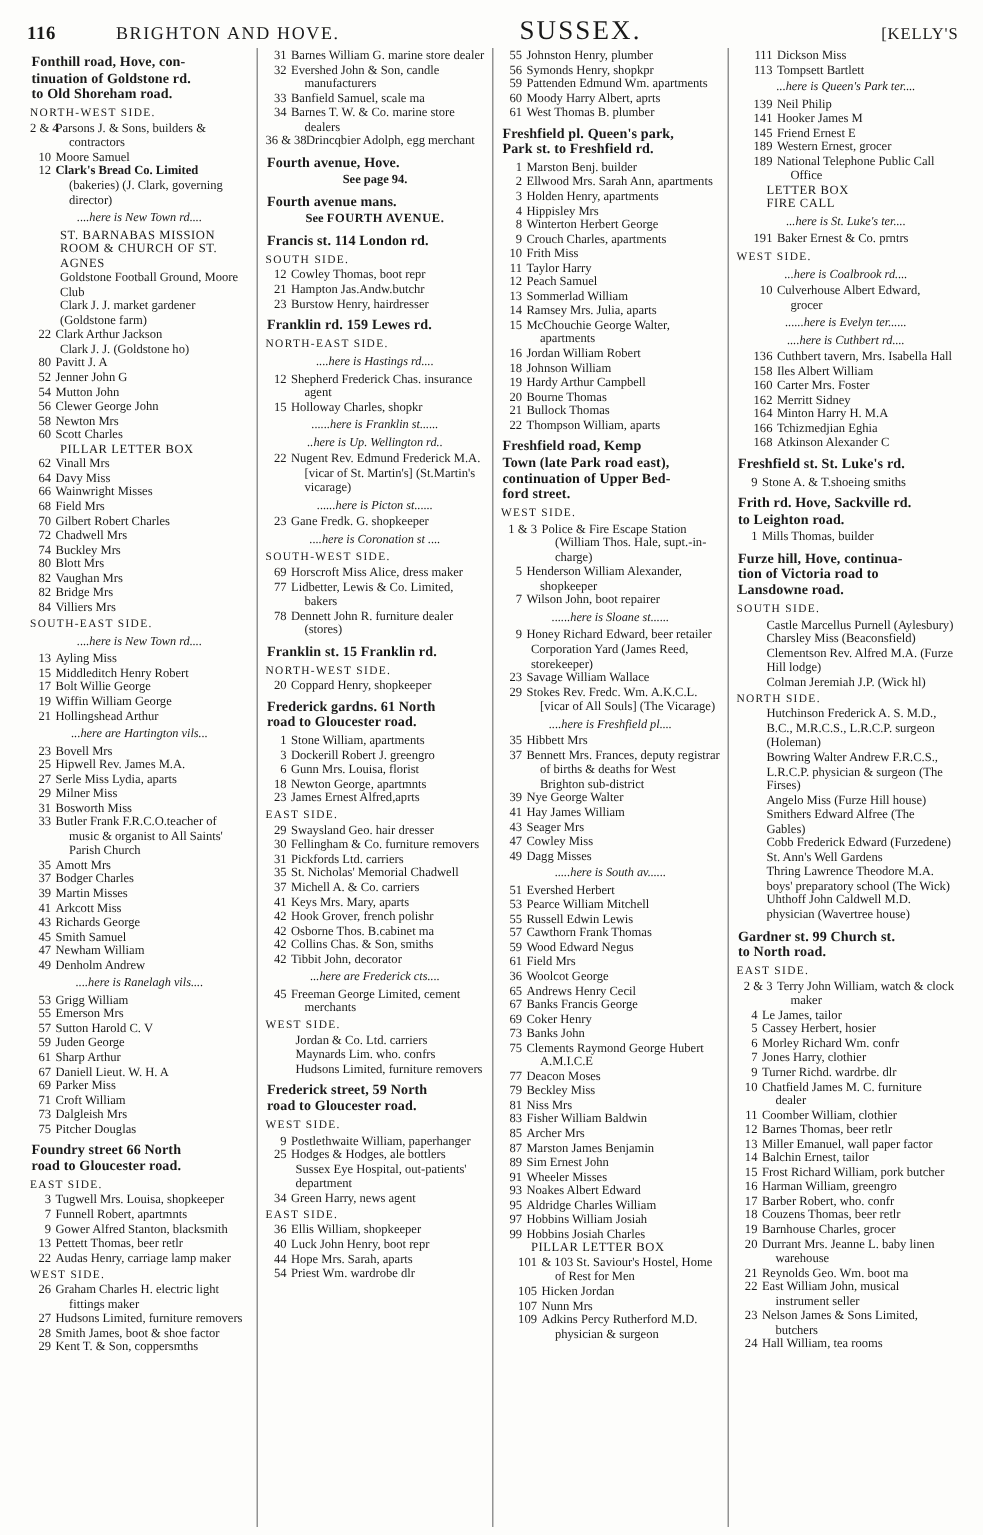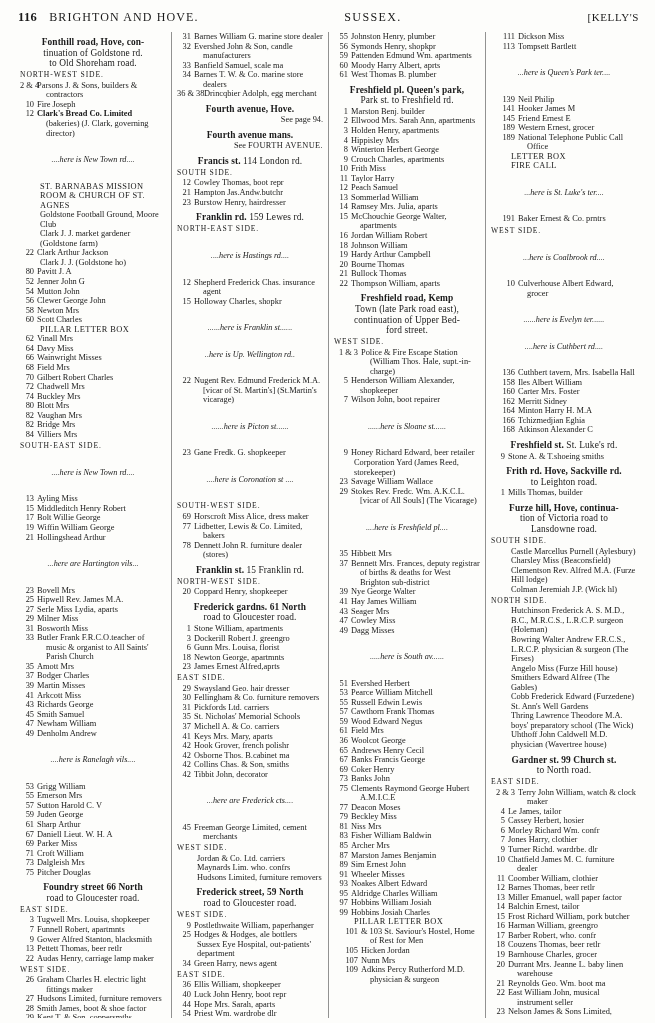--- a/index.html
+++ b/index.html
@@ -18,26 +18,27 @@
   }
   
   .runhead{
     display:flex;
     align-items:baseline;
     font-size:11.5px;
     letter-spacing:.4px;
     height:18px;
     margin:0 0 4px 0;
     padding:0 2px;
+    gap:28px;
   }
   .rh-folio{font-weight:700;font-size:12.5px;margin-right:12px;}
   .rh-left{font-variant:small-caps;letter-spacing:1.1px;font-size:12px;text-align:right;}
   .rh-mid{
     flex:1;text-align:center;
-    font-variant:small-caps;letter-spacing:1.4px;font-size:12px;
+    font-variant:small-caps;letter-spacing:1.4px;font-size:18px;
     margin-left:-40px;
   }
   .rh-right{font-variant:small-caps;letter-spacing:.6px;font-size:11px;}
   
   .cols{
     display:flex;
     height:986px;
     align-items:stretch;
   }
   .col{
@@ -71,46 +72,46 @@
   }
   .num.wide{width:27px;flex:0 0 27px;}
   .txt{flex:1;text-indent:0;padding-left:0;}
   .txt.hang{padding-left:9px;text-indent:-9px;}
   .noname{padding-left:20px;}
   
   .street{
     font-weight:700;
     font-size:9.4px;
     line-height:10.6px;
-    text-align:center;
     margin:5px 0 1px 0;
     padding:0 1px;
     letter-spacing:.1px;
   }
-  .street .reg{font-weight:400;}
+  .street .reg{font-weight:700;}
   .subnote{
-    text-align:right;
+    text-align:center;
     font-size:8.3px;
     line-height:9.4px;
     margin:0 0 1px 0;
+    font-weight:bold;
   }
   .side{
     text-align:left;
     font-variant:small-caps;
     letter-spacing:.9px;
     font-size:7.6px;
     line-height:10px;
     margin:1.5px 0 .5px 0;
   }
   .here{
     font-style:italic;
     font-size:8.2px;
     line-height:9.5px;
     text-align:center;
-    margin:17px;
+    margin:2px;
   }
   .sc{font-variant:small-caps;letter-spacing:.4px;}
   .b{font-weight:700;}
 </style>
 </head>
 <body>
 
 <div id="page">
 
   <div class="runhead">
@@ -127,21 +128,21 @@
           <div class="reg">tinuation of Goldstone rd.</div>
           <div class="reg">to Old Shoreham road.</div>
         </div>
         <div class="side">NORTH-WEST SIDE.</div>
         <div class="e">
           <div class="num">2 &amp; 4</div>
           <div class="txt hang">Parsons J. &amp; Sons, builders &amp; contractors</div>
         </div>
         <div class="e">
           <div class="num">10</div>
-          <div class="txt hang">Fire Joseph</div>
+          <div class="txt hang">Moore Samuel</div>
         </div>
         <div class="e">
           <div class="num">12</div>
           <div class="txt hang"><span class="b">Clark's Bread Co. Limited</span><span> (bakeries) (J. Clark, governing director)</span></div>
         </div>
         <div class="here">....here is New Town rd....</div>
         <div class="noname sc">ST. BARNABAS MISSION ROOM &amp; CHURCH OF ST. AGNES</div>
         <div class="noname">Goldstone Football Ground, Moore Club</div>
         <div class="noname">Clark J. J. market gardener (Goldstone farm)</div>
         <div class="e">
@@ -505,21 +506,21 @@
         <div class="e">
           <div class="num">30</div>
           <div class="txt hang">Fellingham &amp; Co. furniture removers</div>
         </div>
         <div class="e">
           <div class="num">31</div>
           <div class="txt hang">Pickfords Ltd. carriers</div>
         </div>
         <div class="e">
           <div class="num">35</div>
-          <div class="txt hang">St. Nicholas' Memorial Schools</div>
+          <div class="txt hang">St. Nicholas' Memorial Chadwell</div>
         </div>
         <div class="e">
           <div class="num">37</div>
           <div class="txt hang">Michell A. &amp; Co. carriers</div>
         </div>
         <div class="e">
           <div class="num">41</div>
           <div class="txt hang">Keys Mrs. Mary, aparts</div>
         </div>
         <div class="e">

